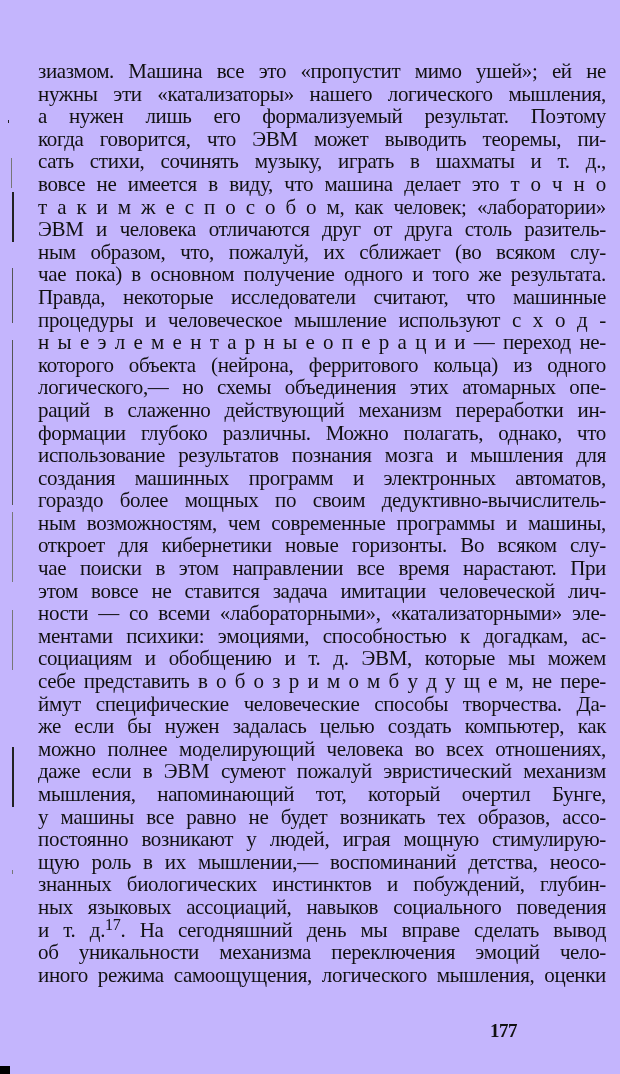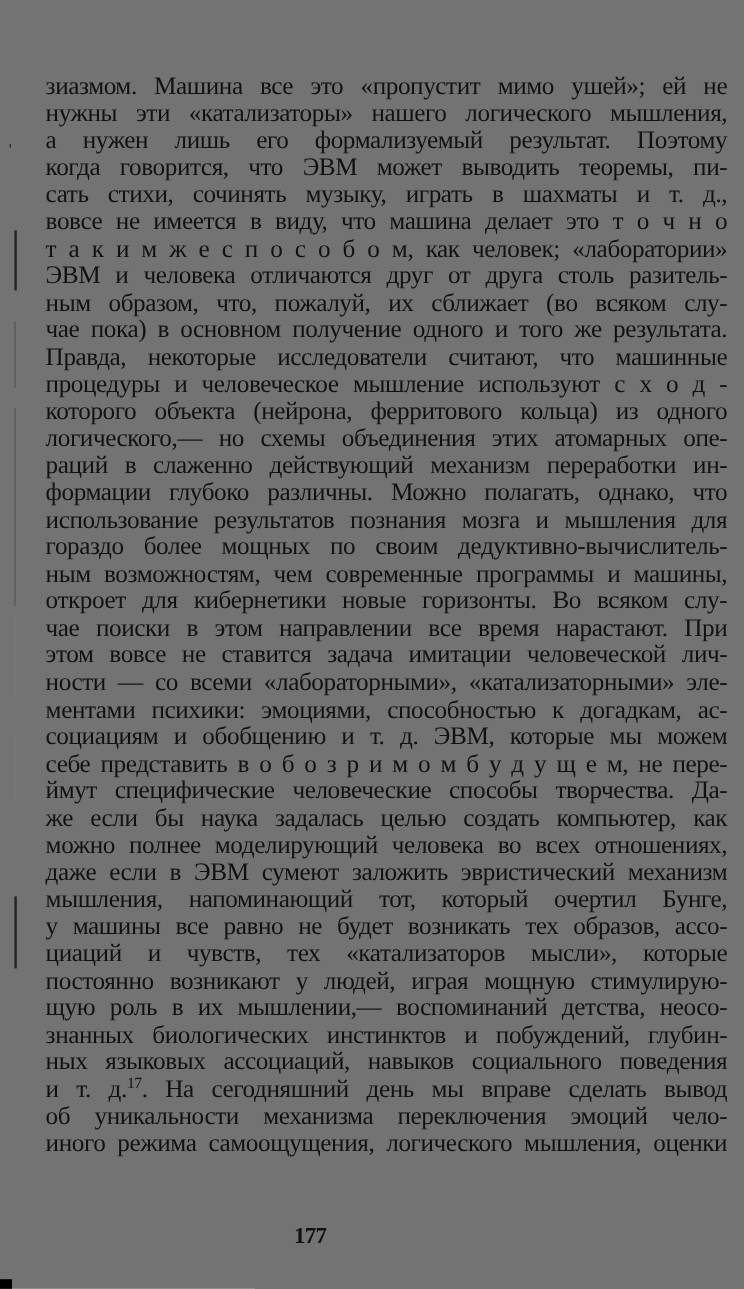--- a/index.html
+++ b/index.html
@@ -12,21 +12,21 @@
     height: 1074px;
     position: relative;
     overflow: hidden;
     font-family: "Liberation Serif", "DejaVu Serif", serif;
     color: #111111;
   }
   .page {
     position: absolute;
     left: 0; top: 0;
     width: 620px; height: 1074px;
-    background: #737373;
+    background: #c4b5fd;
   }
   .text-block {
     position: absolute;
     left: 38px;
     top: 60px;
     width: 568px;
   }
   .line {
     display: block;
     height: 22.6px;
@@ -38,38 +38,38 @@
     letter-spacing: -0.35px;
   }
   .line.last {
     text-align-last: justify;
   }
   .page-number {
     position: absolute;
     left: 0;
     width: 517px;
     top: 1020px;
-    text-align: center;
+    text-align: right;
     font-size: 19px;
     font-weight: bold;
     letter-spacing: -0.5px;
   }
   .margin-mark {
     position: absolute;
     background: #222;
   }
   .corner-mark {
     position: absolute;
     left: 0;
     top: 1066px;
     width: 10px;
     height: 8px;
     background: #000;
   }
-  sup { font-size: 13px; line-height: 0; vertical-align: 7px; }
+  sup { font-size: 16px; line-height: 0; vertical-align: 7px; }
 </style>
 </head>
 <body>
 
 <div class="page">
 
   <div class="margin-mark" style="left:8px; top:120px; width:1px; height:3px;"></div>
   <div class="margin-mark" style="left:11px; top:158px; width:1px; height:30px; background:#777;"></div>
   <div class="margin-mark" style="left:12px; top:192px; width:2px; height:50px;"></div>
   <div class="margin-mark" style="left:12px; top:268px; width:1px; height:55px; background:#555;"></div>
@@ -85,41 +85,42 @@
     <span class="line">а нужен лишь его формализуемый результат. Поэтому</span>
     <span class="line">когда говорится, что ЭВМ может выводить теоремы, пи-</span>
     <span class="line">сать стихи, сочинять музыку, играть в шахматы и т. д.,</span>
     <span class="line">вовсе не имеется в виду, что машина делает это т о ч н о</span>
     <span class="line">т а к и м   ж е   с п о с о б о м, как человек; «лаборатории»</span>
     <span class="line">ЭВМ и человека отличаются друг от друга столь разитель-</span>
     <span class="line">ным образом, что, пожалуй, их сближает (во всяком слу-</span>
     <span class="line">чае пока) в основном получение одного и того же результата.</span>
     <span class="line">Правда, некоторые исследователи считают, что машинные</span>
     <span class="line">процедуры и человеческое мышление используют с х о д -</span>
+    <span class="line">н ы е   э л е м е н т а р н ы е   о п е р а ц и и — переход не-</span>
     <span class="line">которого объекта (нейрона, ферритового кольца) из одного</span>
     <span class="line">логического,— но схемы объединения этих атомарных опе-</span>
     <span class="line">раций в слаженно действующий механизм переработки ин-</span>
     <span class="line">формации глубоко различны. Можно полагать, однако, что</span>
     <span class="line">использование результатов познания мозга и мышления для</span>
+    <span class="line">создания машинных программ и электронных автоматов,</span>
     <span class="line">гораздо более мощных по своим дедуктивно-вычислитель-</span>
     <span class="line">ным возможностям, чем современные программы и машины,</span>
     <span class="line">откроет для кибернетики новые горизонты. Во всяком слу-</span>
     <span class="line">чае поиски в этом направлении все время нарастают. При</span>
     <span class="line">этом вовсе не ставится задача имитации человеческой лич-</span>
     <span class="line">ности — со всеми «лабораторными», «катализаторными» эле-</span>
     <span class="line">ментами психики: эмоциями, способностью к догадкам, ас-</span>
     <span class="line">социациям и обобщению и т. д. ЭВМ, которые мы можем</span>
     <span class="line">себе представить в о б о з р и м о м   б у д у щ е м, не пере-</span>
     <span class="line">ймут специфические человеческие способы творчества. Да-</span>
-    <span class="line">же если бы наука задалась целью создать компьютер, как</span>
+    <span class="line">же если бы нужен задалась целью создать компьютер, как</span>
     <span class="line">можно полнее моделирующий человека во всех отношениях,</span>
-    <span class="line">даже если в ЭВМ сумеют заложить эвристический механизм</span>
+    <span class="line">даже если в ЭВМ сумеют пожалуй эвристический механизм</span>
     <span class="line">мышления, напоминающий тот, который очертил Бунге,</span>
     <span class="line">у машины все равно не будет возникать тех образов, ассо-</span>
-    <span class="line">циаций и чувств, тех «катализаторов мысли», которые</span>
     <span class="line">постоянно возникают у людей, играя мощную стимулирую-</span>
     <span class="line">щую роль в их мышлении,— воспоминаний детства, неосо-</span>
     <span class="line">знанных биологических инстинктов и побуждений, глубин-</span>
     <span class="line">ных языковых ассоциаций, навыков социального поведения</span>
     <span class="line"><span>и т. д.</span><sup>17</sup><span>. На сегодняшний день мы вправе сделать вывод</span></span>
     <span class="line">об уникальности механизма переключения эмоций чело-</span>
     <span class="line last">иного режима самоощущения, логического мышления, оценки</span>
   </div>
 
   <div class="page-number">177</div>

